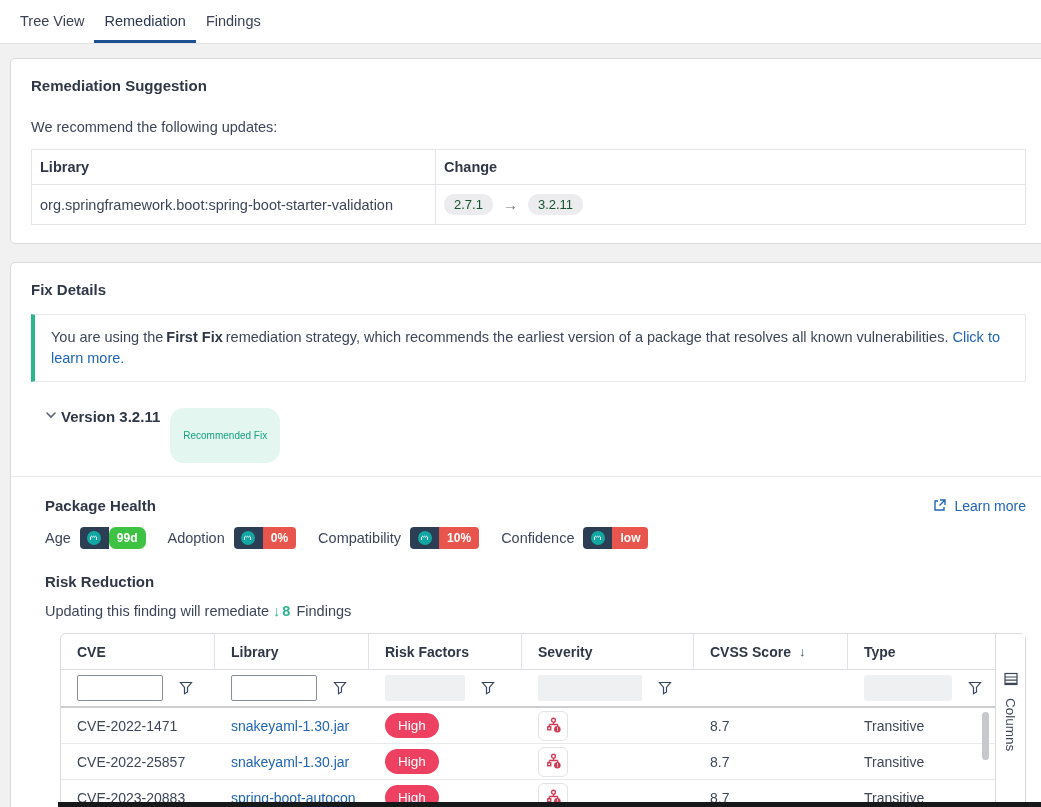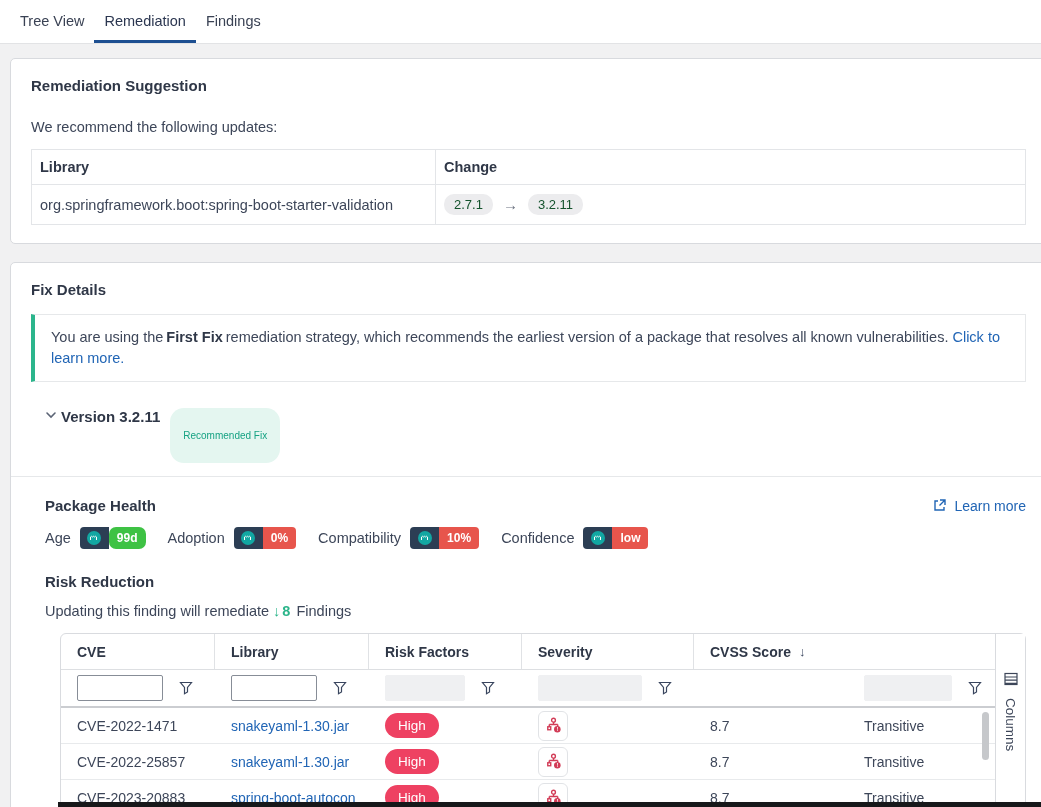--- a/index.html
+++ b/index.html
@@ -204,20 +204,21 @@
       <div class="ftable">
         <div class="fgrid fhead">
           <div class="fcell">CVE</div>
           <div class="fcell">Library</div>
           <div class="fcell">Risk Factors</div>
           <div class="fcell">Severity</div>
           <div class="fcell">
               <span>CVSS Score</span>
               <span class="sort-arrow">↓</span>
             </div>
+          <div class="fcell">Type</div>
         </div>
 
         <div class="fgrid filter-row">
           <div class="filter-cell">
             <input class="f-input" type="text" style="">
             <span class="funnel">
                 <svg width="14" height="14" viewBox="0 0 14 14">
                   <path d="M1.5 1.5 H12.5 L8.5 6.5 V11 L5.5 12.8 V6.5 Z" fill="none" stroke="#39455e" stroke-width="1.2"></path>
                 </svg>
               </span>

